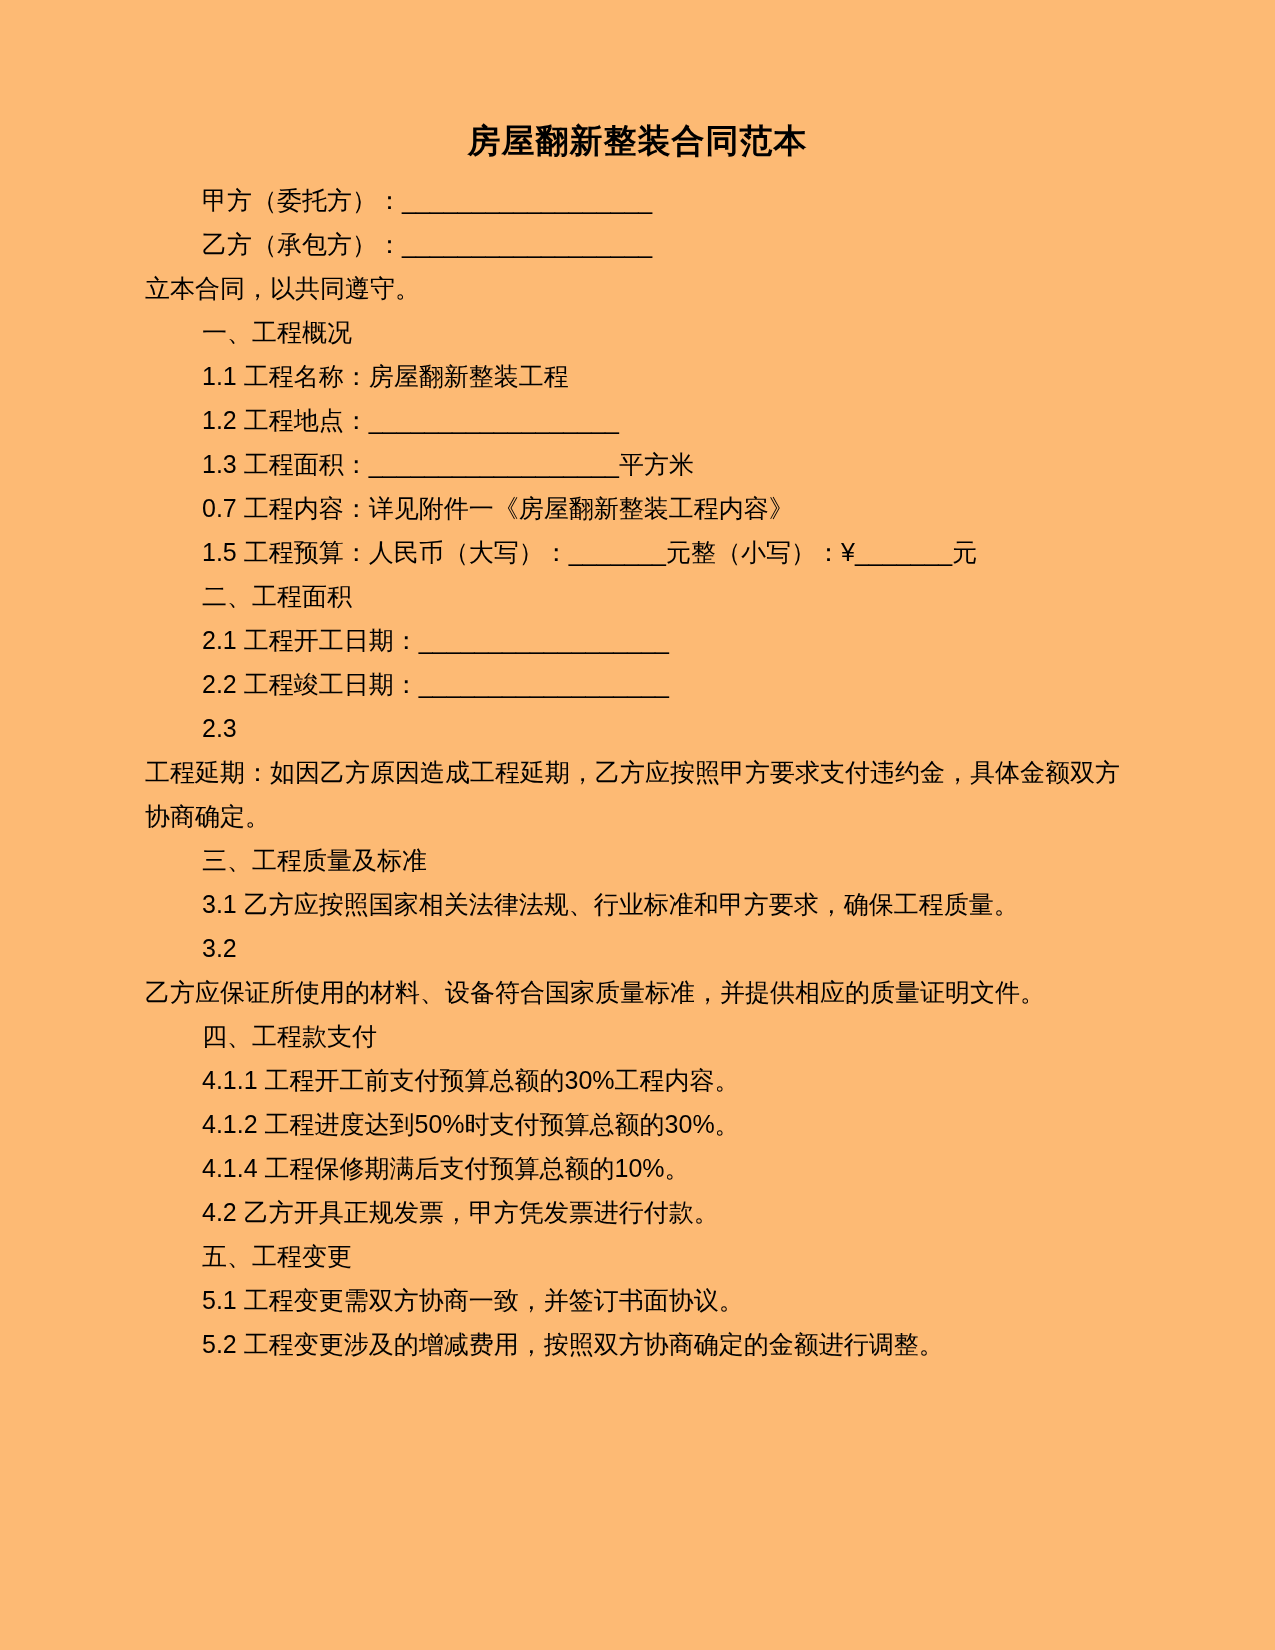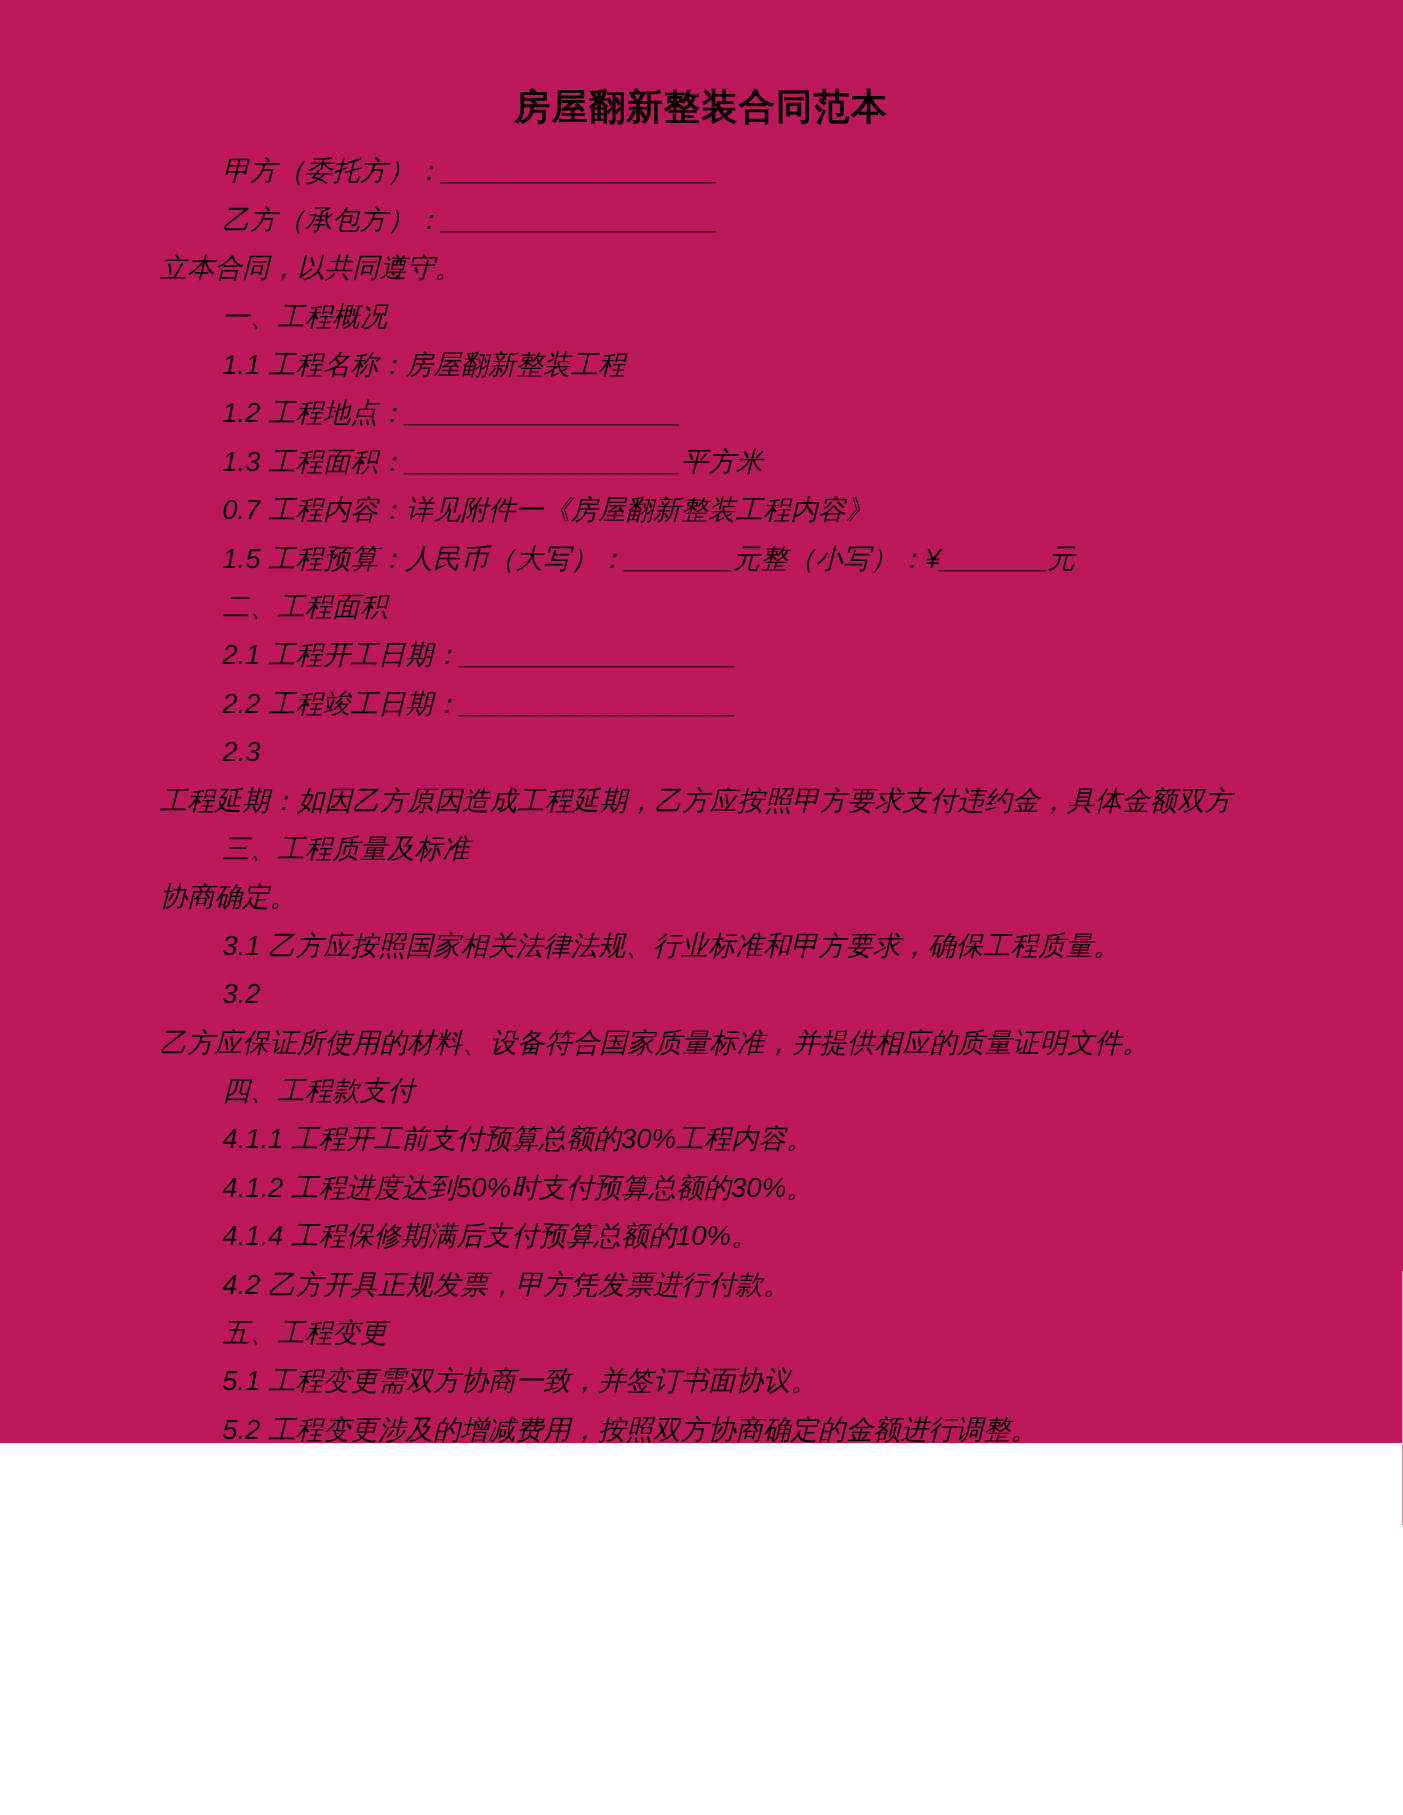--- a/index.html
+++ b/index.html
@@ -3,40 +3,39 @@
 <meta charset="utf-8">
 <style>
   html, body {
     margin: 0;
     padding: 0;
     background: #ffffff;
   }
   .page {
     position: relative;
     width: 1275px;
-    height: 1312px;
-    background: #be185d;
+    height: 1650px;
+    background: #fdba74;
     box-sizing: border-box;
-    padding: 75px 145px 0 145px;
+    padding: 119px 145px 0 145px;
     overflow: hidden;
     font-family: "Liberation Sans", "DejaVu Sans", sans-serif;
     color: #000000;
   }
   .doc-title {
     font-size: 33px;
     font-weight: 700;
     text-align: center;
     line-height: 44px;
     height: 44px;
     letter-spacing: 1px;
     white-space: nowrap;
   }
   .lines {
     margin-top: 15px;
-    font-style: italic;
   }
   .line {
     font-size: 25px;
     line-height: 44px;
     height: 44px;
     white-space: nowrap;
     font-weight: 400;
   }
   .line.indent {
     padding-left: 57px;
@@ -55,22 +54,22 @@
     <div class="line indent">1.1 工程名称：房屋翻新整装工程</div>
     <div class="line indent">1.2 工程地点：__________________</div>
     <div class="line indent">1.3 工程面积：__________________平方米</div>
     <div class="line indent">0.7 工程内容：详见附件一《房屋翻新整装工程内容》</div>
     <div class="line indent">1.5 工程预算：人民币（大写）：_______元整（小写）：¥_______元</div>
     <div class="line indent">二、工程面积</div>
     <div class="line indent">2.1 工程开工日期：__________________</div>
     <div class="line indent">2.2 工程竣工日期：__________________</div>
     <div class="line indent">2.3</div>
     <div class="line">工程延期：如因乙方原因造成工程延期，乙方应按照甲方要求支付违约金，具体金额双方</div>
+    <div class="line">协商确定。</div>
     <div class="line indent">三、工程质量及标准</div>
-    <div class="line">协商确定。</div>
     <div class="line indent">3.1 乙方应按照国家相关法律法规、行业标准和甲方要求，确保工程质量。</div>
     <div class="line indent">3.2</div>
     <div class="line">乙方应保证所使用的材料、设备符合国家质量标准，并提供相应的质量证明文件。</div>
     <div class="line indent">四、工程款支付</div>
     <div class="line indent">4.1.1 工程开工前支付预算总额的30%工程内容。</div>
     <div class="line indent">4.1.2 工程进度达到50%时支付预算总额的30%。</div>
     <div class="line indent">4.1.4 工程保修期满后支付预算总额的10%。</div>
     <div class="line indent">4.2 乙方开具正规发票，甲方凭发票进行付款。</div>
     <div class="line indent">五、工程变更</div>
     <div class="line indent">5.1 工程变更需双方协商一致，并签订书面协议。</div>

